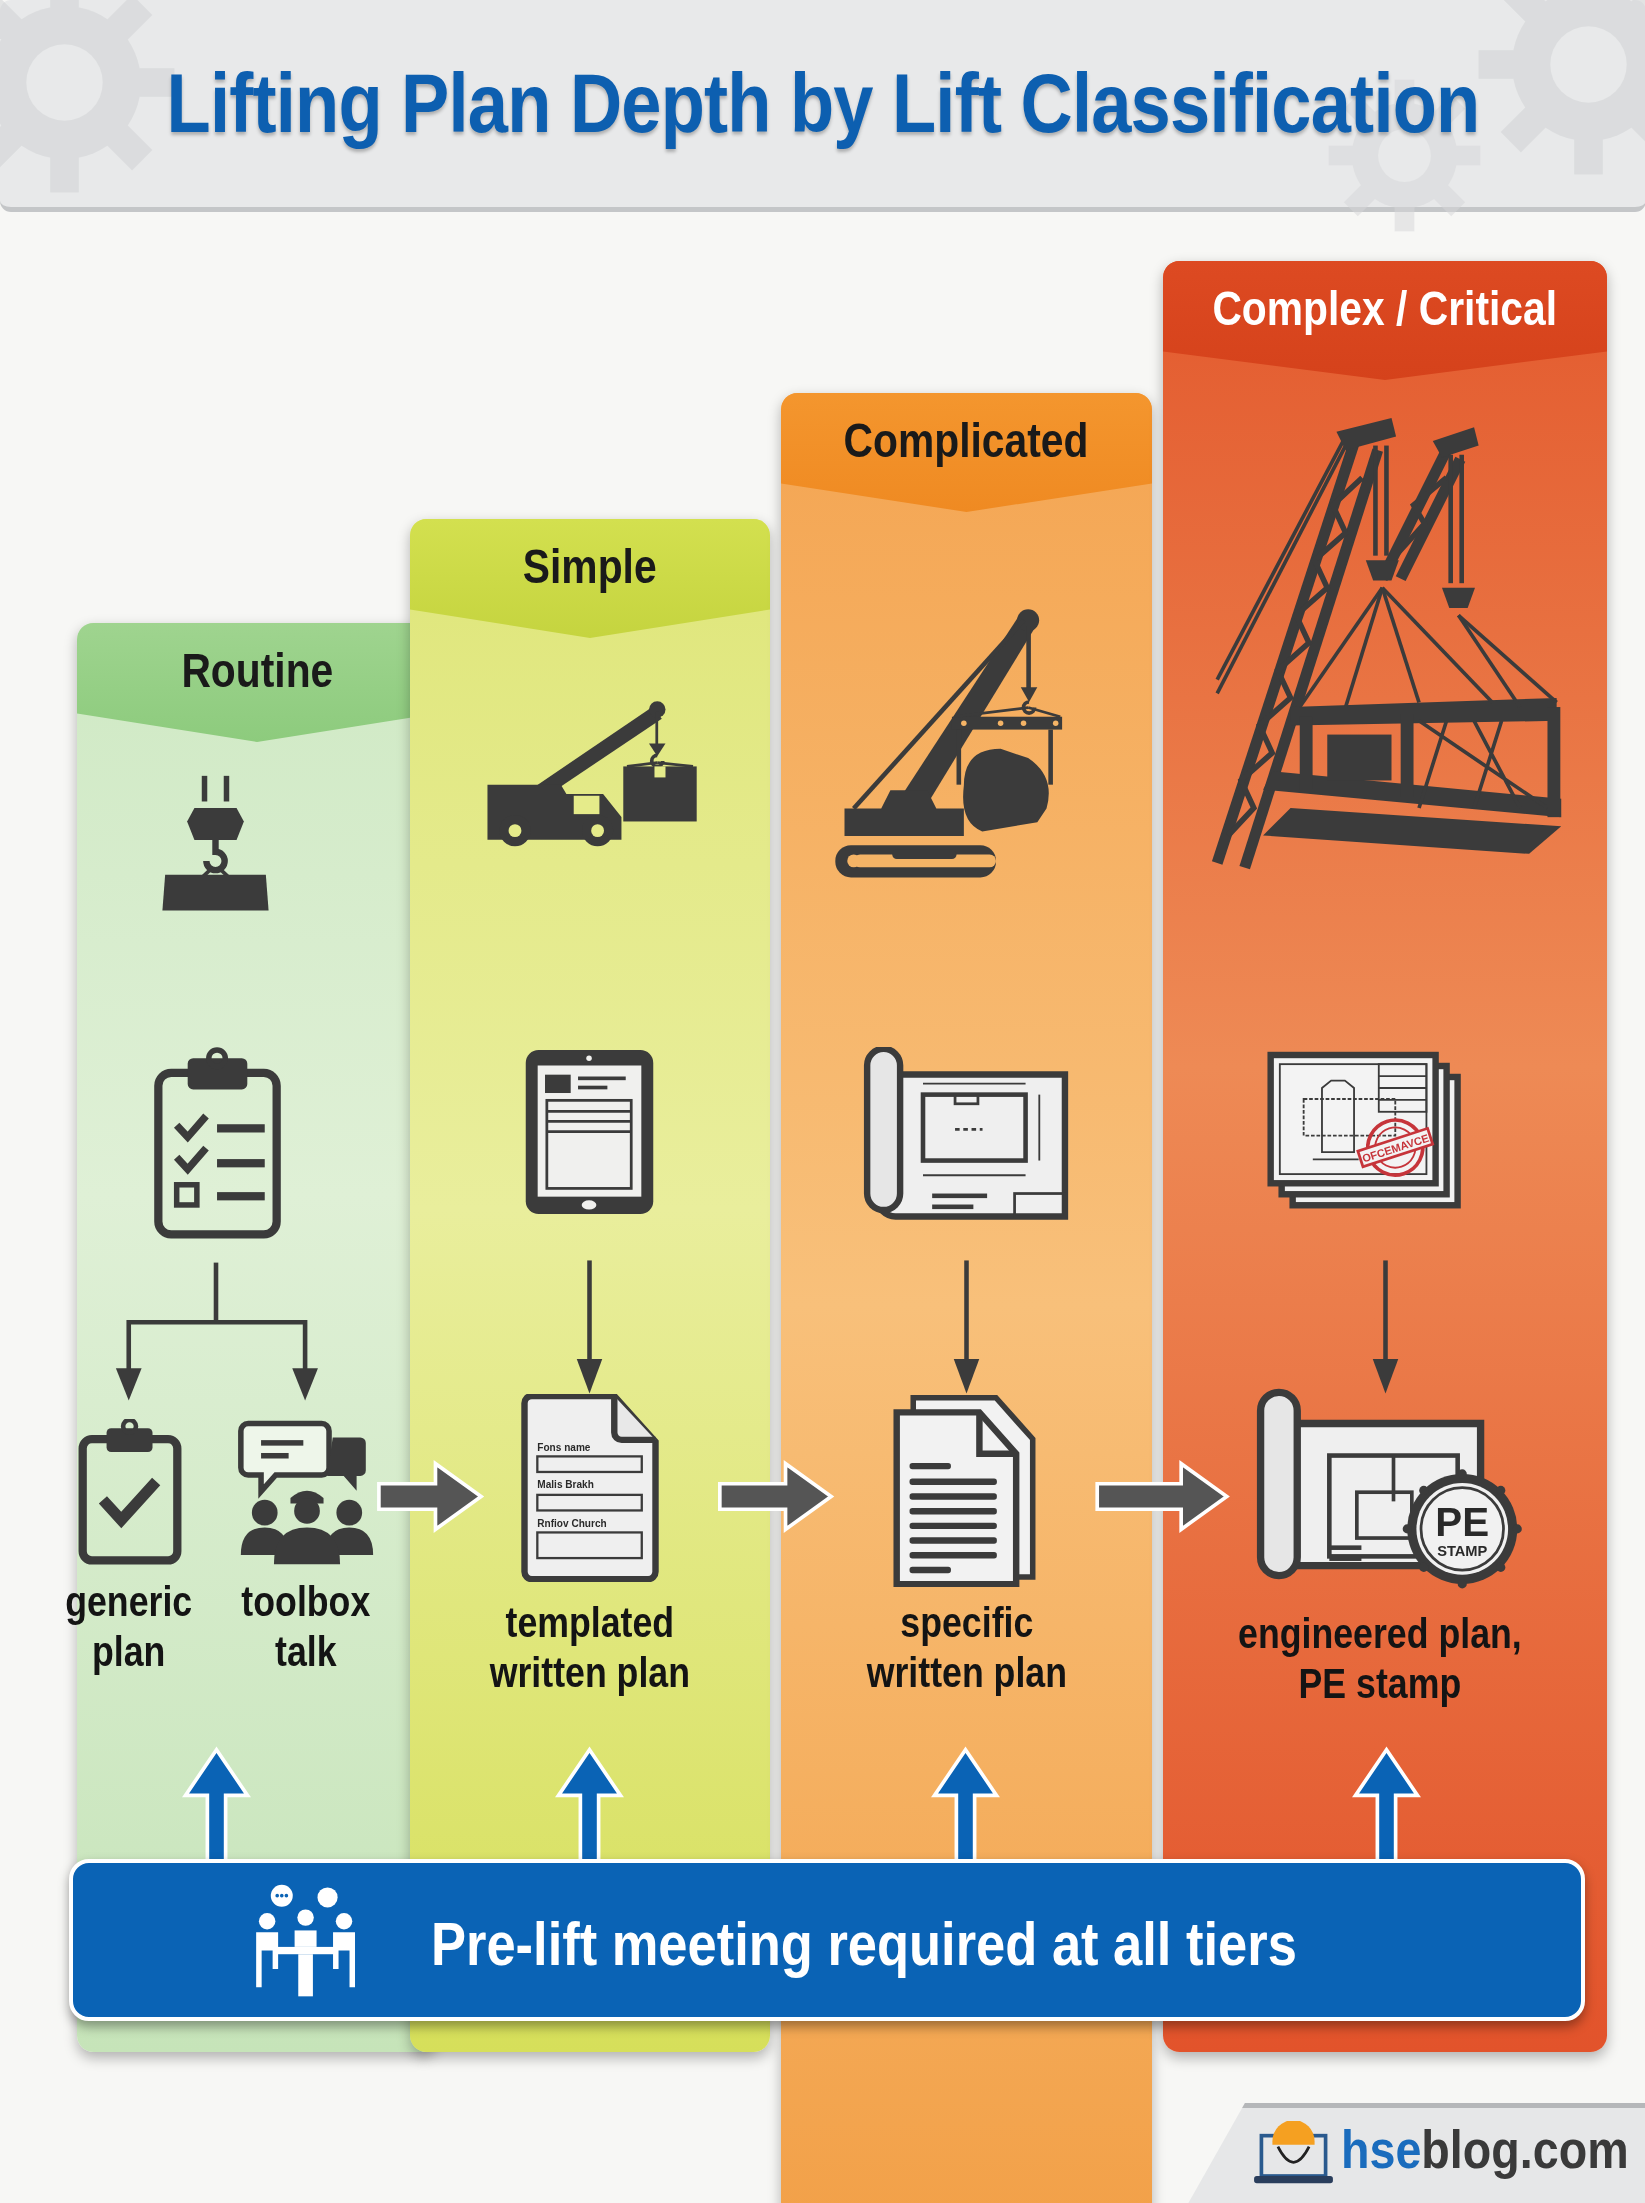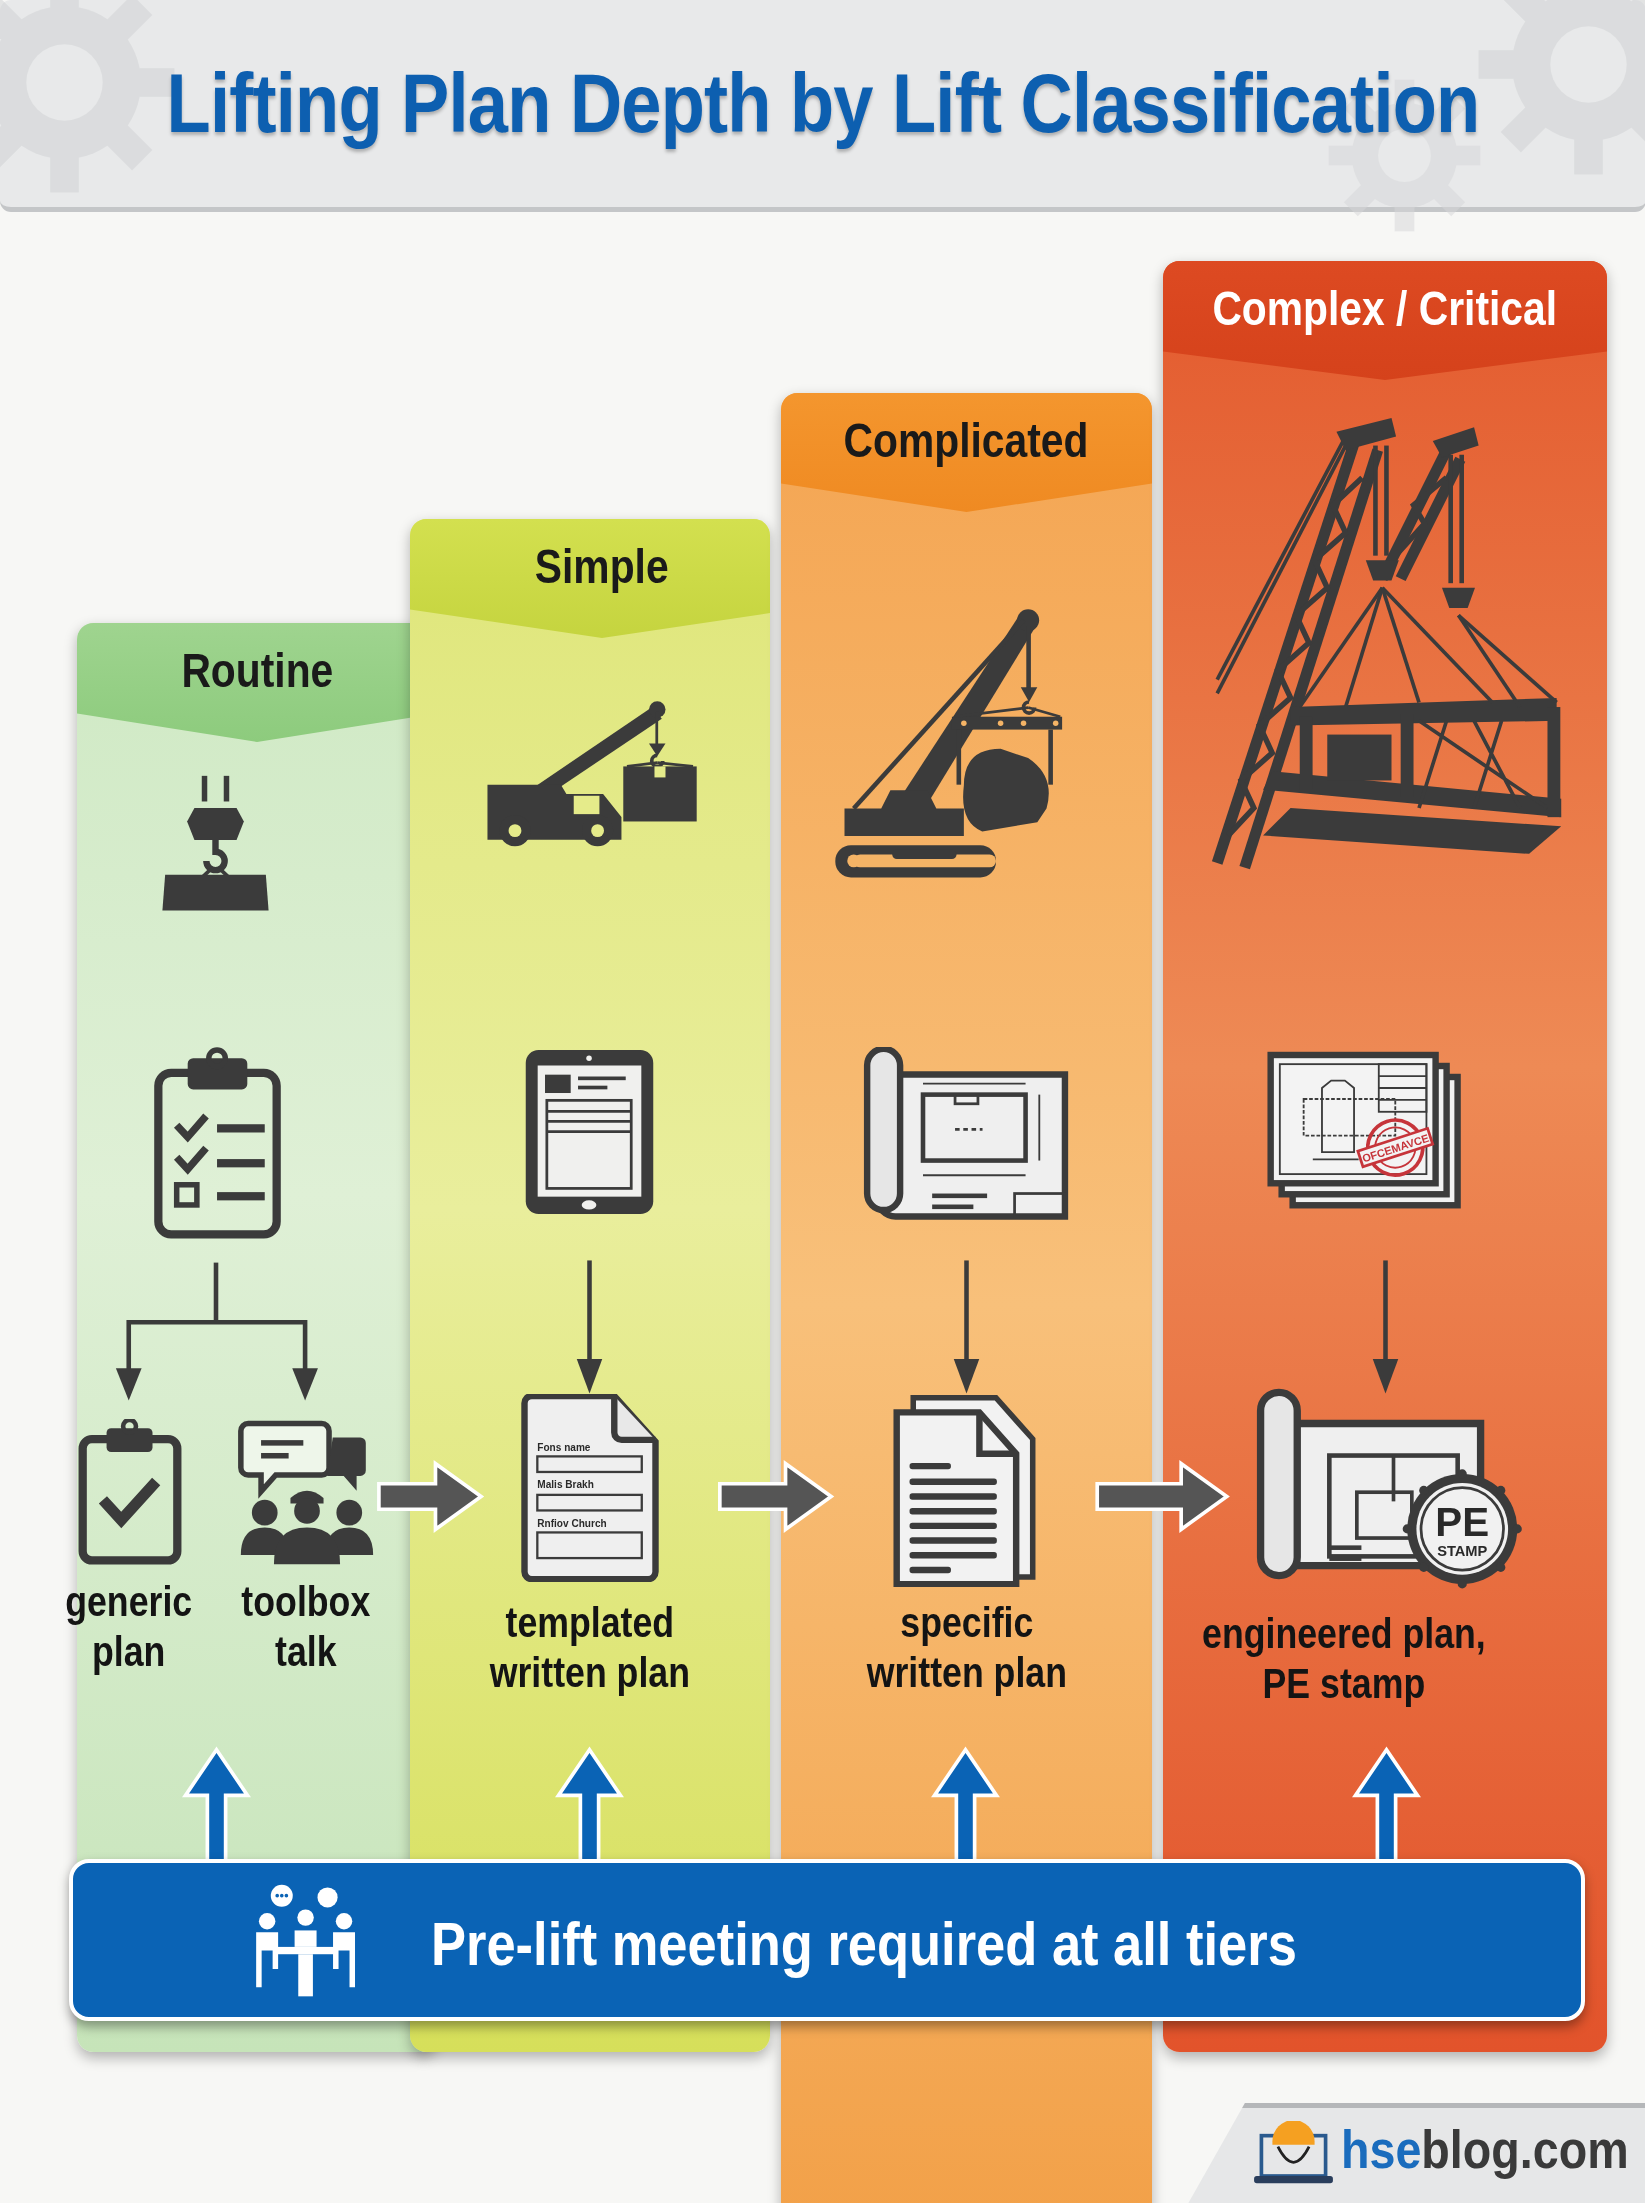--- a/index.html
+++ b/index.html
@@ -97,21 +97,21 @@
   <div class="title">Lifting Plan Depth by Lift Classification</div>
 </div>
 
 <div class="col" style="left:37px;top:623px;width:360px;height:1429px;background:linear-gradient(180deg,#cfe9c4 0%,#dff0d6 40%,#c6e4b9 100%);margin-left:40px;">
   <div class="cap" style="background:linear-gradient(180deg,#9fd48f,#8dcb7d);">
     <div class="cap-label" style="color:#1a1a1a;"><span class="narrow">Routine</span></div>
   </div>
 </div>
 
 <div class="col" style="left:410px;top:519px;width:360px;height:1533px;background:linear-gradient(180deg,#dfe67a 0%,#e9ee9c 45%,#d6df5a 100%);">
-  <div class="cap" style="background:linear-gradient(180deg,#d3e04f,#c5d43f);padding-left:24px;">
+  <div class="cap" style="background:linear-gradient(180deg,#d3e04f,#c5d43f);">
     <div class="cap-label" style="color:#1a1a1a;"><span class="narrow">Simple</span></div>
   </div>
 </div>
 
 <div class="col" style="left:781px;top:393px;width:371px;height:2026px;background:linear-gradient(180deg,#f4a552 0%,#f8c07a 45%,#f19a3e 100%);">
   <div class="cap" style="background:linear-gradient(180deg,#f4962e,#ef8a22);">
     <div class="cap-label" style="color:#1a1a1a;"><span class="narrow">Complicated</span></div>
   </div>
 </div>
 
@@ -399,21 +399,21 @@
         <circle cx="183" cy="202" r="5"></circle>
         <circle cx="183" cy="118" r="5"></circle>
     </g>
     <circle cx="225" cy="160" r="50" fill="#f1f1f1"></circle>
     <circle cx="225" cy="160" r="45" fill="none" stroke="#3b3b3b" stroke-width="3"></circle>
     <text x="225" y="168" text-anchor="middle" font-size="44" font-weight="bold" fill="#2a2a2a" font-family="Liberation Sans, sans-serif">PE</text>
     <text x="225" y="190" text-anchor="middle" font-size="16" font-weight="bold" fill="#2a2a2a" font-family="Liberation Sans, sans-serif">STAMP</text>
   </g>
 </svg>
 
-<div class="caption" style="left:1163px;top:1609px;width:362px;">
+<div class="caption" style="left:1163px;top:1609px;width:362px;padding-left:36px;">
   <div class="narrow"><span>engineered plan,</span><br><span>PE stamp</span></div>
 </div>
 
 <svg class="flow-arrow" style="left:375px;top:1460px" width="110" height="73" viewBox="0 0 120 80">
   <path d="M4 26 h62 v-22 l50 36 l-50 36 v-22 h-62z" fill="#555" stroke="#fff" stroke-width="4"></path>
 </svg>
 <svg class="flow-arrow" style="left:716px;top:1460px" width="119" height="73" viewBox="0 0 130 80">
   <path d="M4 26 h72 v-22 l50 36 l-50 36 v-22 h-72z" fill="#555" stroke="#fff" stroke-width="4"></path>
 </svg>
 <svg class="flow-arrow" style="left:1093px;top:1460px" width="138" height="73" viewBox="0 0 150 80">

